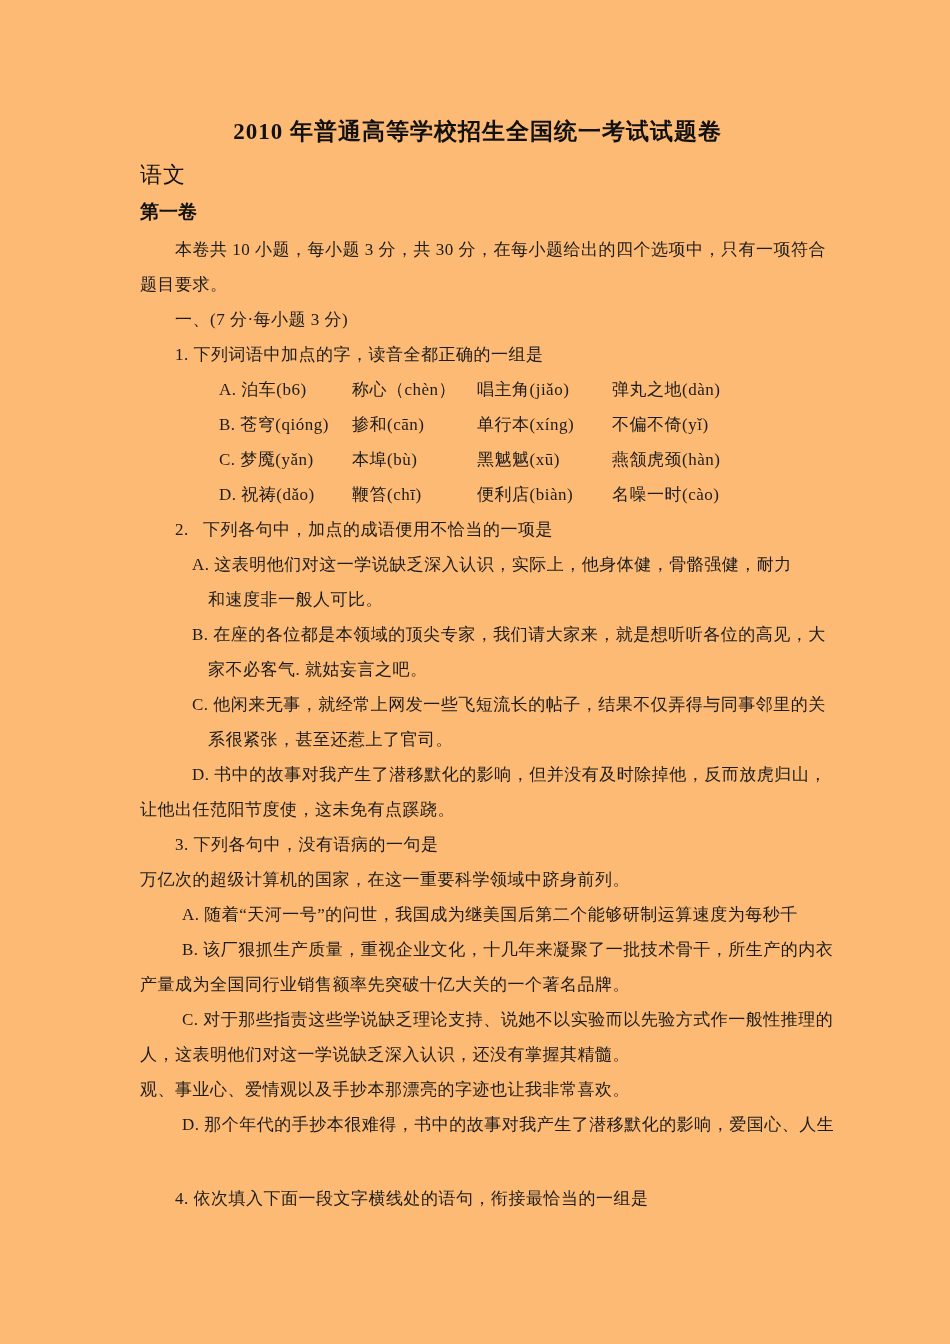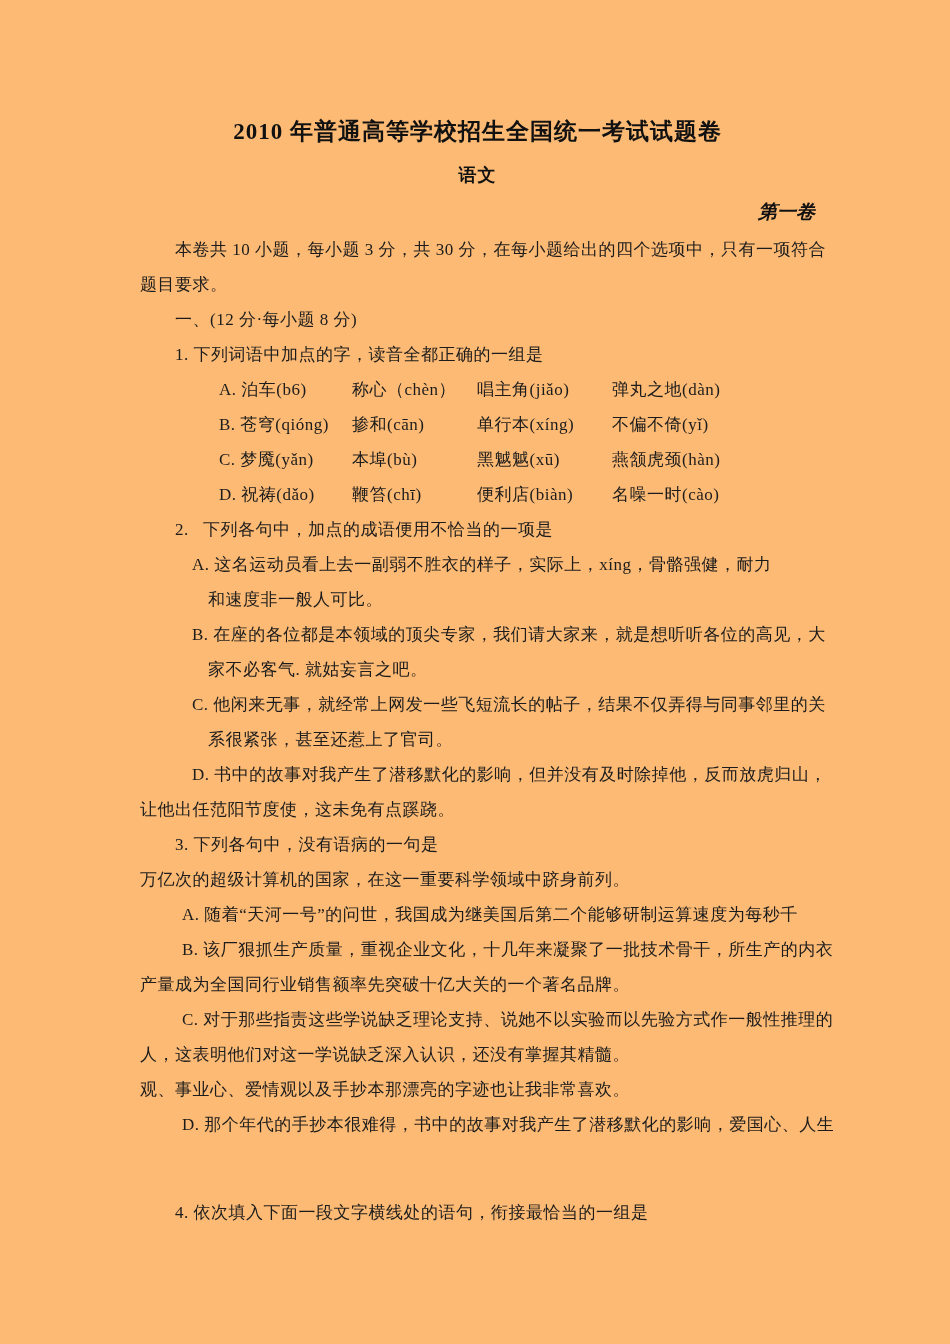--- a/index.html
+++ b/index.html
@@ -23,50 +23,48 @@
     margin: 0 0 12px 0;
     font-size: 23px;
     line-height: 32px;
     font-weight: bold;
     text-align: center;
     letter-spacing: 1px;
     color: #111111;
   }
   h2.doc-subject {
     margin: 0 0 8px 0;
-    font-size: 18px;
+    font-size: 22px;
     line-height: 30px;
-    font-weight: bold;
-    text-align: center;
+    font-weight: normal;
     letter-spacing: 1px;
     color: #111111;
   }
   h3.doc-section {
     margin: 8px 0 6px 0;
     font-size: 19px;
     line-height: 28px;
     font-weight: bold;
-    text-align: right;
+    text-align: left;
     color: #111111;
-    font-style: italic;
   }
   .line {
     margin: 0;
     font-size: 17px;
     line-height: 35px;
     letter-spacing: 0.5px;
     white-space: pre;
     color: #1c1c1c;
   }
   .i2    { padding-left: 35px; }  
   .opt   { padding-left: 52px; }  
   .opt3  { padding-left: 42px; }  
   .cont  { padding-left: 68px; }  
   .flush { padding-left: 0; }
-  .gap-top { margin-top: 53px; }
+  .gap-top { margin-top: 39px; }
   .optrow {
     display: grid;
     grid-template-columns: 133px 125px 135px auto;
     margin-left: 79px;
     font-size: 17px;
     line-height: 35px;
     letter-spacing: 0.5px;
     white-space: pre;
   }
   .optrow span { display: block; }
@@ -77,21 +75,21 @@
 <div class="page">
   <div class="content">
 
     <h1 class="doc-title">2010 年普通高等学校招生全国统一考试试题卷</h1>
     <h2 class="doc-subject">语文</h2>
     <h3 class="doc-section">第一卷</h3>
 
     <p class="line i2">本卷共 10 小题，每小题 3 分，共 30 分，在每小题给出的四个选项中，只有一项符合</p>
     <p class="line flush">题目要求。</p>
 
-    <p class="line i2">一、(12 分·每小题 8 分)</p>
+    <p class="line i2">一、(7 分·每小题 3 分)</p>
 
     <p class="line i2">1. 下列词语中加点的字，读音全都正确的一组是</p>
 
     <div class="optrow">
       <span>A. 泊车(b6)</span>
       <span>称心（chèn）</span>
       <span>唱主角(jiǎo)</span>
       <span>弹丸之地(dàn)</span>
     </div>
     <div class="optrow">
@@ -107,21 +105,21 @@
       <span>燕颔虎颈(hàn)</span>
     </div>
     <div class="optrow">
       <span>D. 祝祷(dǎo)</span>
       <span>鞭笞(chī)</span>
       <span>便利店(biàn)</span>
       <span>名噪一时(cào)</span>
     </div>
 
     <p class="line i2">2.   下列各句中，加点的成语便用不恰当的一项是</p>
-    <p class="line opt">A. 这名运动员看上去一副弱不胜衣的样子，实际上，xíng，骨骼强健，耐力</p>
+    <p class="line opt">A. 这表明他们对这一学说缺乏深入认识，实际上，他身体健，骨骼强健，耐力</p>
     <p class="line cont">和速度非一般人可比。</p>
     <p class="line opt">B. 在座的各位都是本领域的顶尖专家，我们请大家来，就是想听听各位的高见，大</p>
     <p class="line cont">家不必客气. 就姑妄言之吧。</p>
     <p class="line opt">C. 他闲来无事，就经常上网发一些飞短流长的帖子，结果不仅弄得与同事邻里的关</p>
     <p class="line cont">系很紧张，甚至还惹上了官司。</p>
     <p class="line opt">D. 书中的故事对我产生了潜移默化的影响，但并没有及时除掉他，反而放虎归山，</p>
     <p class="line flush">让他出任范阳节度使，这未免有点蹊跷。</p>
 
     <p class="line i2">3. 下列各句中，没有语病的一句是</p>
     <p class="line flush">万亿次的超级计算机的国家，在这一重要科学领域中跻身前列。</p>

